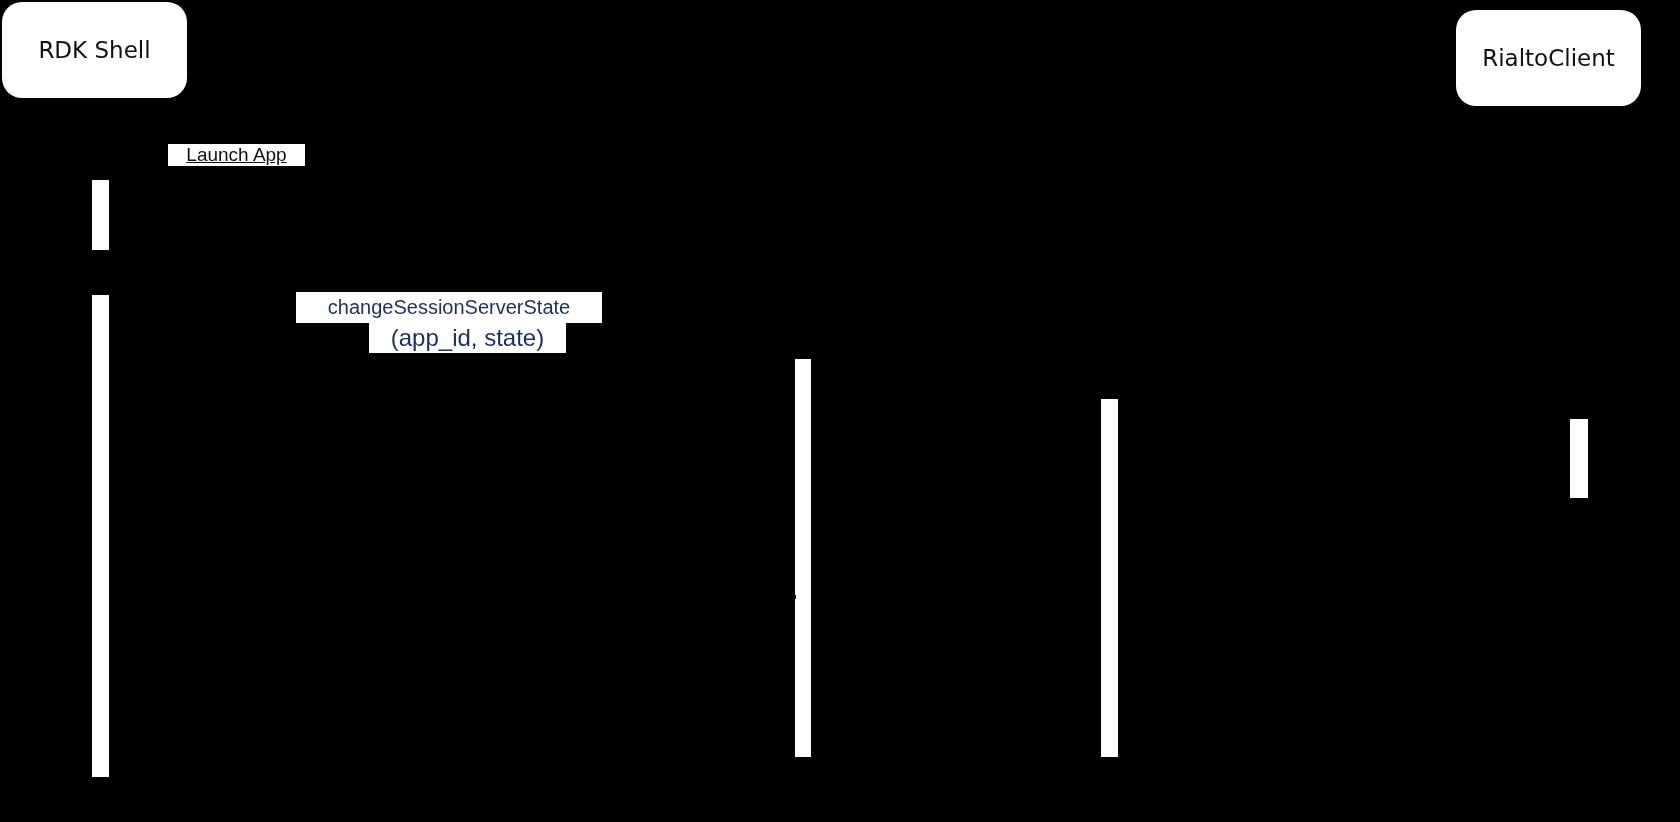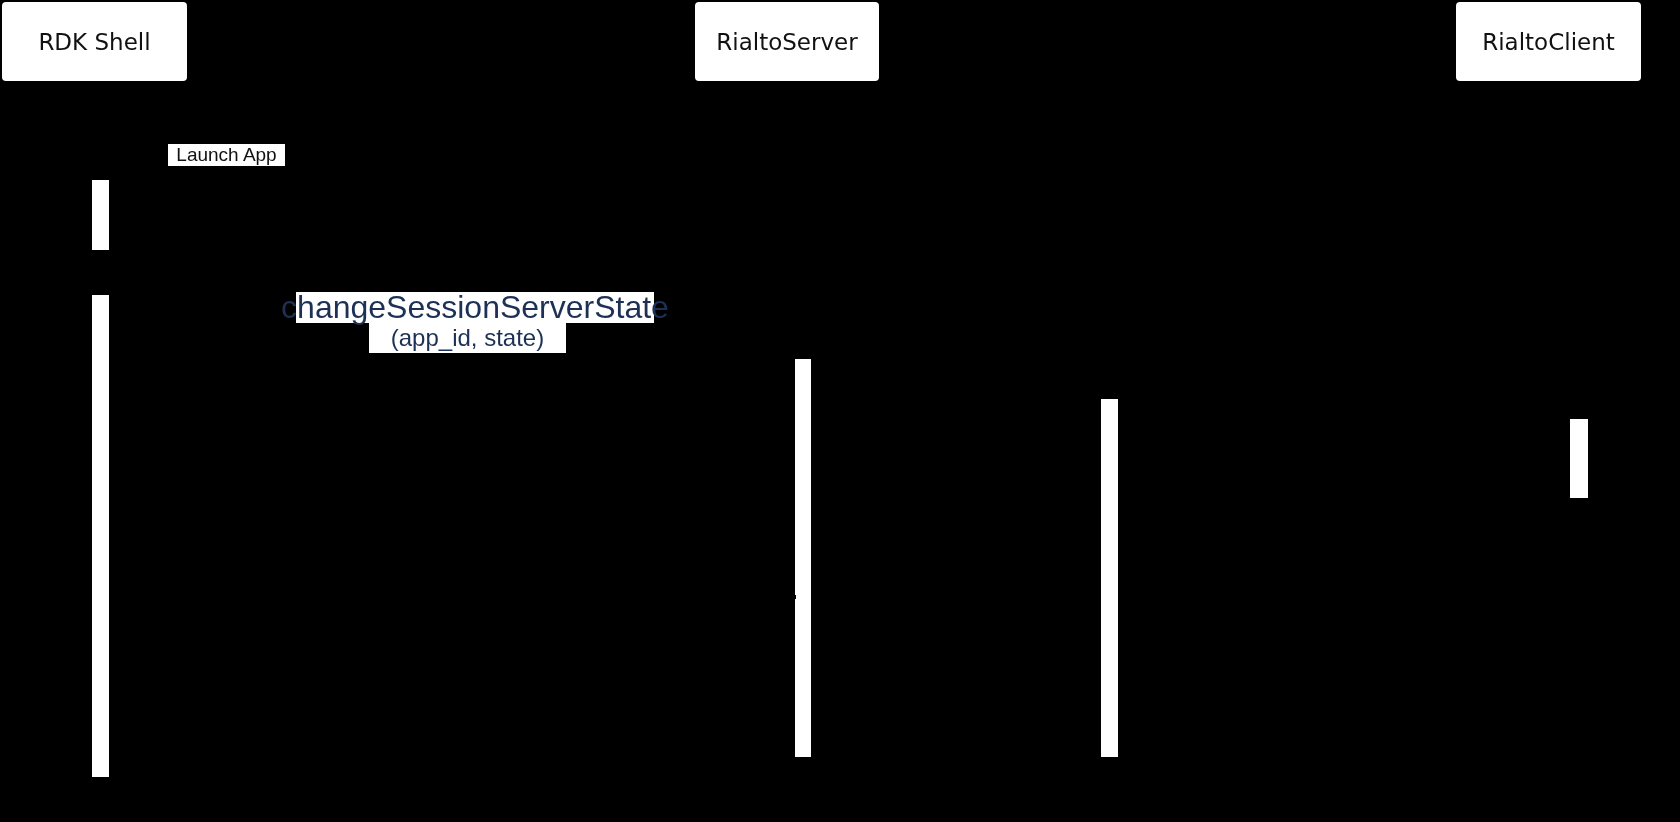--- a/index.html
+++ b/index.html
@@ -15,36 +15,36 @@
   .stage {
     position: absolute;
     left: 0; top: 0;
     width: 1680px; height: 822px;
     background: #000000;
   }
   
   .actor-box {
     position: absolute;
     top: 2px;
-    height: 79px;
+    height: 96px;
     background: #ffffff;
-    border-radius: 4px;
+    border-radius: 20px;
     display: flex;
     align-items: center;
     justify-content: center;
     color: #111111;
     font-size: 23px;
     font-family: "DejaVu Sans", sans-serif;
     white-space: nowrap;
     text-align: right;
   }
   .actor-rdk-shell    { left: 2px;    width: 185px; }
   .actor-rialtoserver { left: 695px;  width: 184px; }
   .actor-application  { left: 981px;  width: 219px; }
-  .actor-rialtoclient { left: 1456px; width: 185px; }
+  .actor-rialtoclient { left: 1456px; width: 185px; margin-top: 8px; }
 
   
   .activation {
     position: absolute;
     background: #ffffff;
   }
   .act-rdk-1    { left: 92px;   top: 180px; width: 17px; height: 70px; }
   .act-rdk-2    { left: 92px;   top: 295px; width: 17px; height: 482px; }
   .act-server   { left: 795px;  top: 359px; width: 16px; height: 398px; }
   .act-app      { left: 1101px; top: 399px; width: 17px; height: 358px; }
@@ -63,52 +63,50 @@
     position: absolute;
     background: #ffffff;
     display: flex;
     align-items: center;
     justify-content: center;
     white-space: nowrap;
     font-family: "Liberation Sans", sans-serif;
   }
   .label-launch {
     left: 168px; top: 144px;
-    width: 117px; height: 22px;
+    width: 137px; height: 22px;
     color: #111111;
     font-size: 19px;
     line-height: 22px;
+    text-decoration: underline;
   }
   .label-change-1 {
     left: 296px; top: 292px;
-    width: 358px; height: 31px;
+    width: 306px; height: 31px;
     color: #1d3156;
-    font-size: 32px;
+    font-size: 20px;
     line-height: 31px;
   }
   .label-change-2 {
     left: 369px; top: 323px;
     width: 197px; height: 30px;
     color: #1d3156;
     font-size: 24px;
     line-height: 30px;
   }
 </style>
 </head>
 <body>
 
 <div class="stage">
 
   <div class="actor-box actor-rdk-shell">
     <span>RDK Shell</span>
   </div>
 
-  <div class="actor-box actor-rialtoserver">
-    <span>RialtoServer</span>
-  </div>
 
 
   <div class="actor-box actor-rialtoclient">
     <span>RialtoClient</span>
   </div>
 
   <div class="activation act-rdk-1"></div>
 
   <div class="activation act-rdk-2"></div>
 

